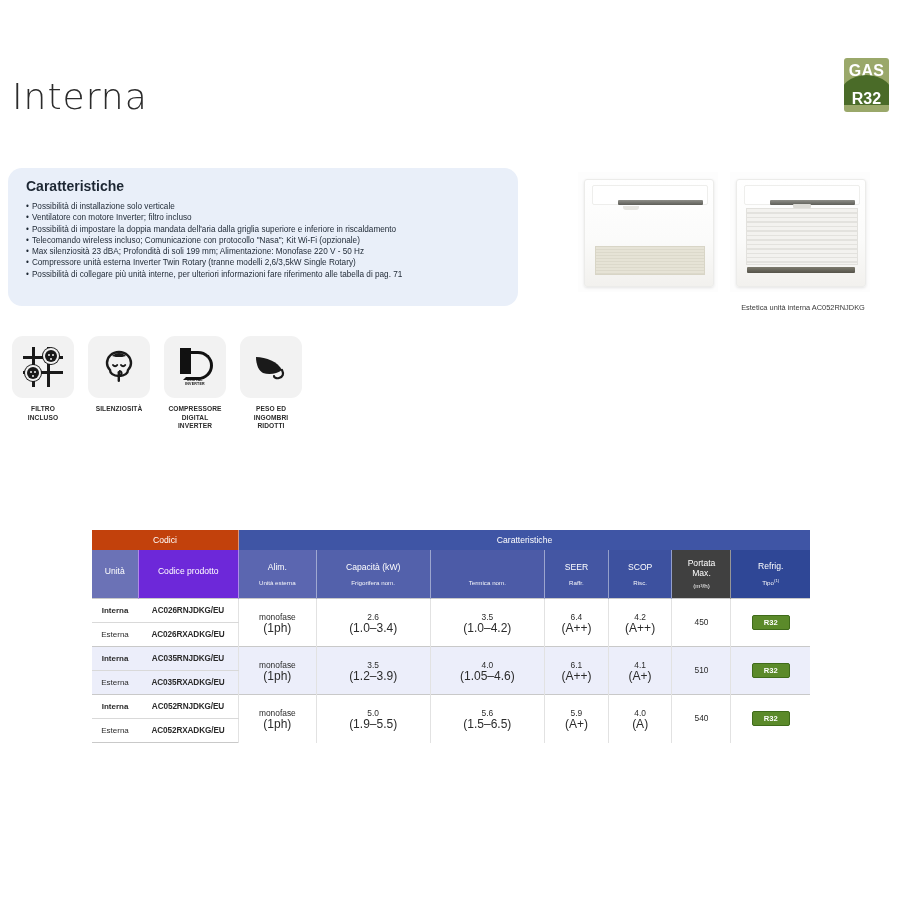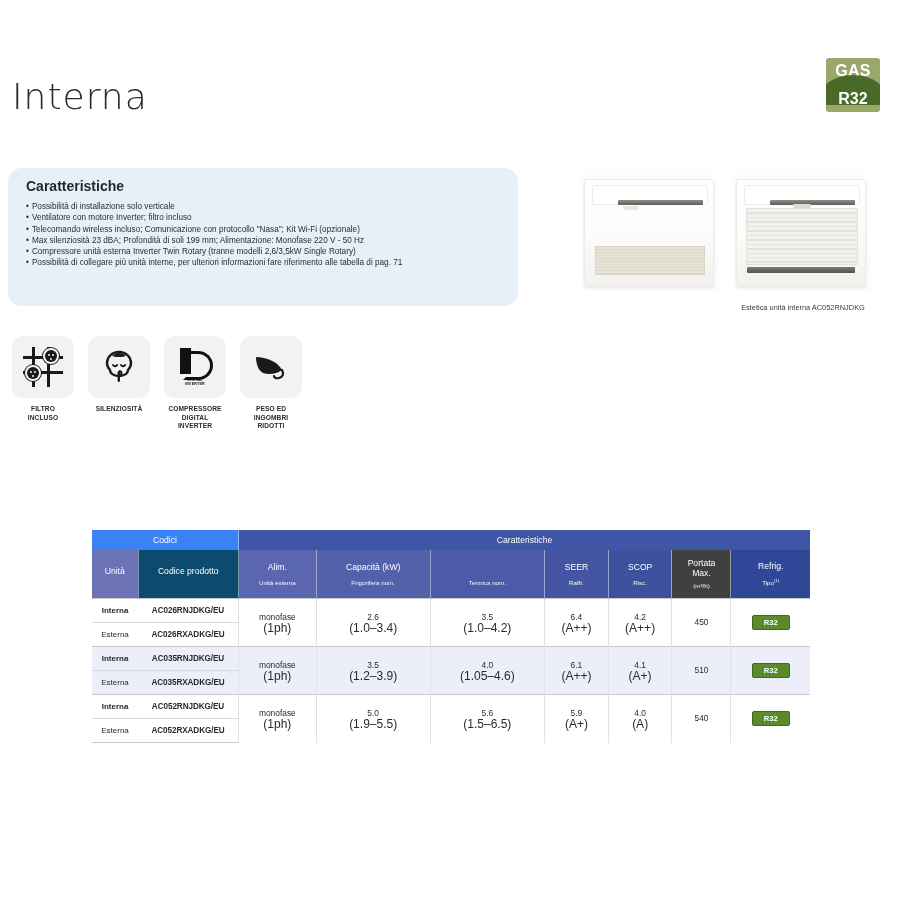--- a/index.html
+++ b/index.html
@@ -7,22 +7,22 @@
     width:900px;height:900px;
     background:#ffffff;
     font-family:"Liberation Sans", sans-serif;
     color:#231f20;
     position:relative;
     overflow:hidden;
   }
 
   
   .gas-badge{
-    position:absolute; left:826px; top:58px;
-    width:54px; height:54px;
+    position:absolute; left:844px; top:58px;
+    width:45px; height:54px;
     border-radius:3px; overflow:hidden;
     background:#9aa86a;
   }
   .gas-badge .gas-top{
     position:absolute;left:0;top:0;width:100%;height:26px;
     color:#ffffff;font-size:16px;font-weight:bold;
     display:flex;align-items:center;justify-content:center;
     letter-spacing:.2px;
   }
   .gas-badge .gas-wave{
@@ -172,36 +172,36 @@
     color:#2b2b2b;
   }
   .spec-table th,.spec-table td{
     padding:0;margin:0;text-align:center;vertical-align:middle;
   }
 
   .hdr-group{
     color:#ffffff;font-weight:normal;font-size:8.6px;
     height:20px;border-right:1px solid rgba(255,255,255,.45);
   }
-  .hdr-codici{background:#3b82f6;}
+  .hdr-codici{background:#c2410c;}
   .hdr-carat{background:#3f55a5;border-right:none;}
 
   .hdr-cell{
     color:#ffffff;font-weight:normal;
     height:48px;
     border-right:1px solid rgba(255,255,255,.45);
     padding:0 2px;
   }
   .hdr-cell:last-child{border-right:none;}
   .hdr-main{font-size:8.6px;display:block;margin-bottom:7px;}
   .hdr-sub{font-size:6.2px;display:block;opacity:.95;}
   .hdr-main.two-line{line-height:9.5px;margin-bottom:4px;}
 
   .c-unita{background:#6b72b6;}
-  .c-codprod{background:#0c4a6e;}
+  .c-codprod{background:#6d28d9;}
   .c-alim{background:#5b66b0;}
   .c-frigo{background:#5361ab;}
   .c-term{background:#4c5ba7;}
   .c-seer{background:#4456a3;}
   .c-scop{background:#3d519f;}
   .c-portata{background:#404040;}
   .c-refrig{background:#2f4796;}
 
   .row-group td{background:#ffffff;}
   .row-group.alt td{background:#eceefa;}
@@ -244,20 +244,21 @@
   <div class="gas-bot">R32</div>
 </div>
 
 <div class="page-title">Interna</div>
 
 <div class="features-panel">
   <div class="features-title">Caratteristiche</div>
   <ul class="features-list">
     <li><span class="bul">•</span><span>Possibilità di installazione solo verticale</span></li>
     <li><span class="bul">•</span><span>Ventilatore con motore Inverter; filtro incluso</span></li>
+    <li><span class="bul">•</span><span>Possibilità di impostare la doppia mandata dell'aria dalla griglia superiore e inferiore in riscaldamento</span></li>
     <li><span class="bul">•</span><span>Telecomando wireless incluso; Comunicazione con protocollo "Nasa"; Kit Wi-Fi (opzionale)</span></li>
     <li><span class="bul">•</span><span>Max silenziosità 23 dBA; Profondità di soli 199 mm; Alimentazione: Monofase 220 V - 50 Hz</span></li>
     <li><span class="bul">•</span><span>Compressore unità esterna Inverter Twin Rotary (tranne modelli 2,6/3,5kW Single Rotary)</span></li>
     <li><span class="bul">•</span><span>Possibilità di collegare più unità interne, per ulteriori informazioni fare riferimento alle tabella di pag. 71</span></li>
   </ul>
 </div>
 
 <div class="photo photo-a">
   <div class="unit-body">
     <div class="unit-top-slot"></div>

